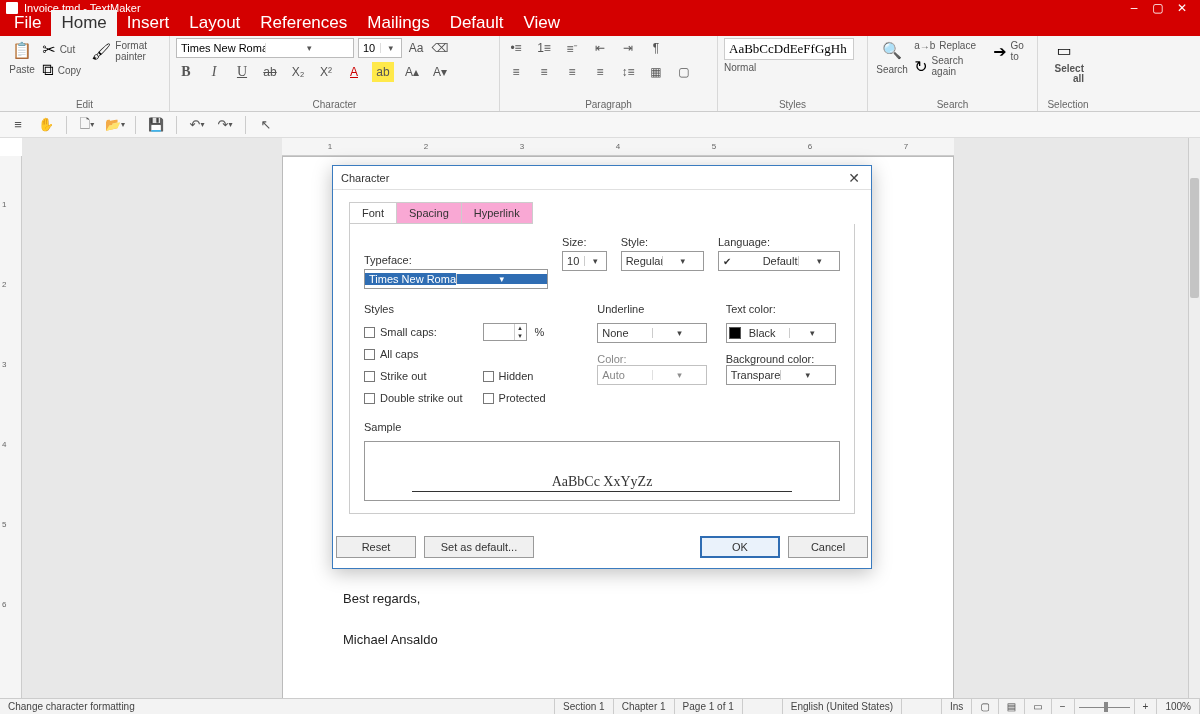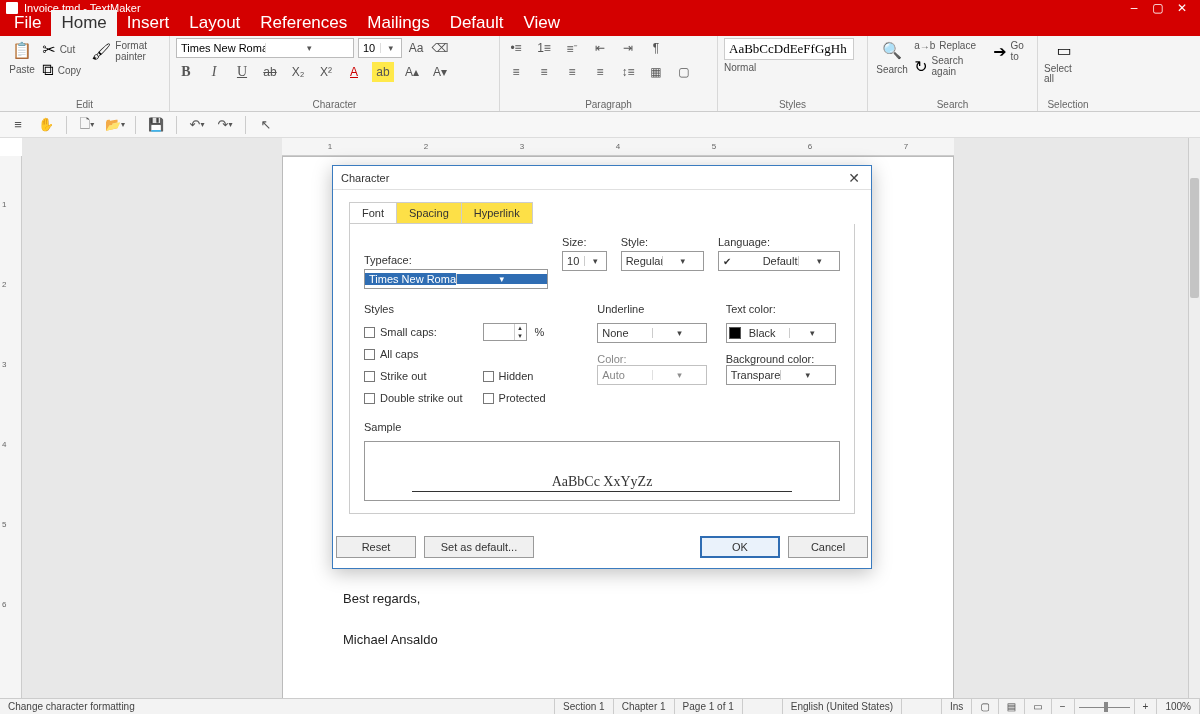--- a/index.html
+++ b/index.html
@@ -57,21 +57,21 @@
 .statusbar .cell { padding:0 8px; border-right:1px solid #ccc; height:100%; display:flex; align-items:center;}
 .statusbar .flex { flex:1; }
 
 
 .dialog { position:absolute; left:332px; top:165px; width:540px; background:#fff; border:1px solid #3a7bbf; box-shadow:0 4px 18px rgba(0,0,0,.25); font-size:11px; color:#333;}
 .dlg-title { height:24px; display:flex; align-items:center; padding:0 8px; border-bottom:1px solid #e0e0e0;}
 .dlg-title .t { flex:1; }
 .dlg-title .x { width:18px; height:18px; display:flex; align-items:center; justify-content:center; cursor:pointer; font-size:14px; color:#444;}
 .dlg-body { padding:12px 16px; }
 .dlg-tabs { display:flex; border:1px solid #ccc; width:fit-content; }
-.dlg-tabs .dtab { padding:4px 12px; border-right:1px solid #ccc; cursor:pointer; background:#fde047;}
+.dlg-tabs .dtab { padding:4px 12px; border-right:1px solid #ccc; cursor:pointer; background:#f9a8d4;}
 .dlg-tabs .dtab:last-child{border-right:none;}
 .dlg-tabs .dtab.active { background:#fff; }
 .dlg-inner { border:1px solid #ccc; border-top:none; padding:12px 14px;}
 .dlg-row { display:flex; gap:14px; }
 .fld { display:flex; flex-direction:column; gap:3px; }
 .fld .lbl { font-size:11px; color:#333; }
 .sel { border:1px solid #999; background:#fff; height:20px; display:flex; align-items:center; font-size:11px;}
 .sel span { flex:1; padding:0 4px; white-space:nowrap; overflow:hidden;}
 .sel .dd { width:14px; text-align:center; border-left:1px solid #ccc; color:#444; font-size:9px;}
 .sel.hi span { background:#2f6db3; color:#fff; }
@@ -224,21 +224,21 @@
           <span class="mini">Go to</span>
         </div>
     </div>
     <div class="label">Search</div>
   </div>
 
   <div class="rgroup" style="width:60px;border-right:none;">
     <div class="body">
       <div class="bigbtn">
         <div class="glyph">▭</div>
-        <span class="mini" style="text-align:left;line-height:10px;">Select all</span>
+        <span class="mini" style="text-align:right;line-height:10px;font-weight:bold;">Select all</span>
       </div>
     </div>
     <div class="label">Selection</div>
   </div>
 </div>
 
 <div class="quickbar">
   <div class="qico">≡</div>
   <div class="qico">✋</div>
   <div class="qsep"></div>

